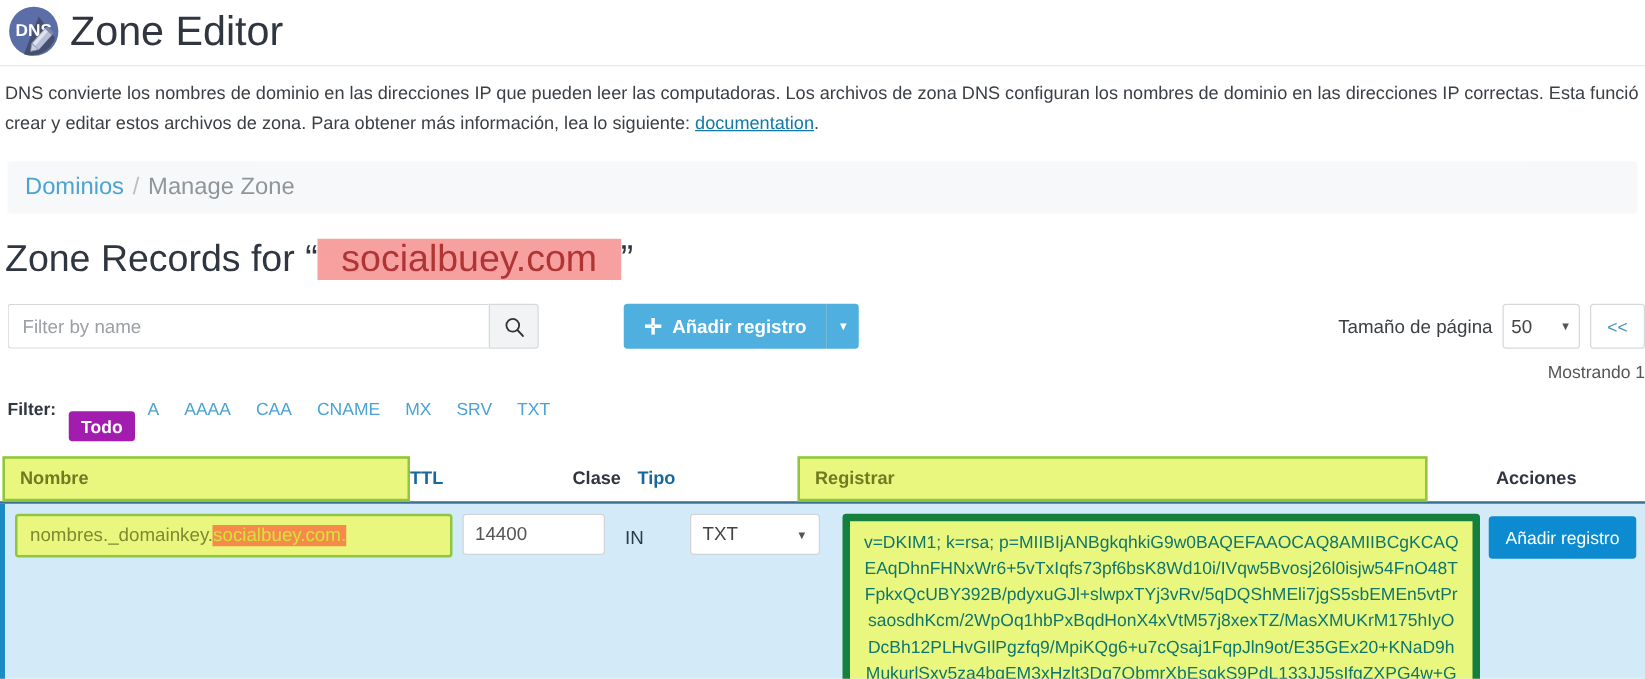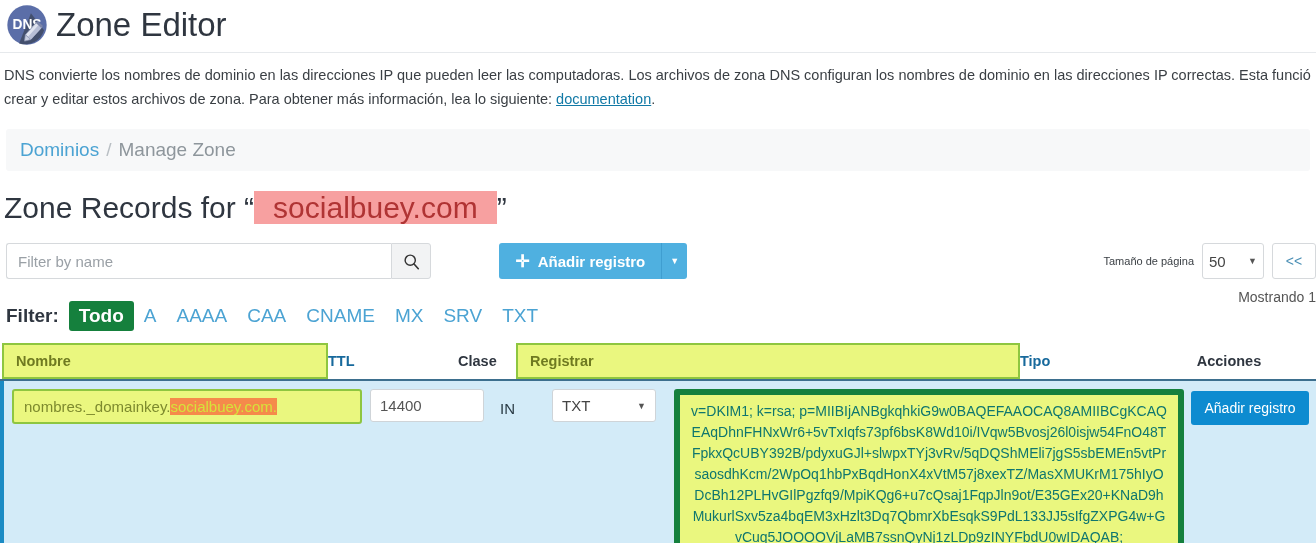--- a/index.html
+++ b/index.html
@@ -94,21 +94,21 @@
     border-radius: 0 3px 3px 0; color: #fff; cursor: pointer;
     display: inline-flex; align-items: center; justify-content: center;
     font-size: 9px; padding: 0;
   }
 
   
   .page-right {
     position: absolute; right: 0; top: 0;
     display: flex; align-items: center; gap: 8px;
   }
-  .page-size-label { font-size: 11px; color: #3a3f44; white-space: nowrap; }
+  .page-size-label { font-size: 15px; color: #3a3f44; white-space: nowrap; }
   .page-size-select {
     height: 36px; width: 62px;
     border: 1px solid #d6d9dc; border-radius: 3px;
     background: #fff; font-size: 15px; color: #444;
     padding: 0 6px; position: relative;
     display: flex; align-items: center; justify-content: space-between;
     cursor: pointer;
   }
   .page-size-select .caret { font-size: 9px; color: #555; }
   .page-nav-btn {
@@ -121,29 +121,29 @@
   }
   .showing-text {
     position: absolute; right: 0; top: 46px;
     font-size: 14px; color: #555; white-space: nowrap;
   }
 
   
   .filter-row {
     margin-top: 16px; padding-left: 6px;
     display: flex; align-items: center; gap: 0;
-    font-size: 19px;
+    font-size: 14px;
   }
   .filter-label { font-weight: 700; color: #2f3640; margin-right: 10px; }
   .ftab {
     color: #4ba3d3; text-decoration: none;
     padding: 4px 10px; border-radius: 3px;
     cursor: pointer; white-space: nowrap;
   }
-  .ftab.active { background: #15803d; color: #fff; font-weight: 600; }
+  .ftab.active { background: #a21caf; color: #fff; font-weight: 600; margin-top: 28px; }
 
   
   .dns-table { margin-top: 12px; width: 1316px; }
   .thead {
     position: relative;
     height: 38px;
     border-bottom: 2px solid #3d6f8e;
     display: flex; align-items: stretch;
   }
   .th {
@@ -307,24 +307,24 @@
     <a class="ftab" href="#">TXT</a>
   </div>
 
   <div class="dns-table">
     <div class="thead">
       <div class="th th-nombre">
         <div class="hl-box nombre">Nombre</div>
       </div>
       <div class="th th-ttl">TTL</div>
       <div class="th th-clase">Clase</div>
+      <div class="th th-tipo">Tipo</div>
       <div class="th th-reg">
         <div class="hl-box registrar">Registrar</div>
       </div>
-      <div class="th th-tipo">Tipo</div>
       <div class="th th-acc">Acciones</div>
     </div>
 
     <div class="trow">
       <div class="td td-nombre">
         <div class="name-field"><span>nombres._domainkey.</span><span class="hl-orange">socialbuey.com.</span></div>
       </div>
       <div class="td td-ttl">
         <input class="ttl-input" type="text" value="14400" style="">
       </div>

